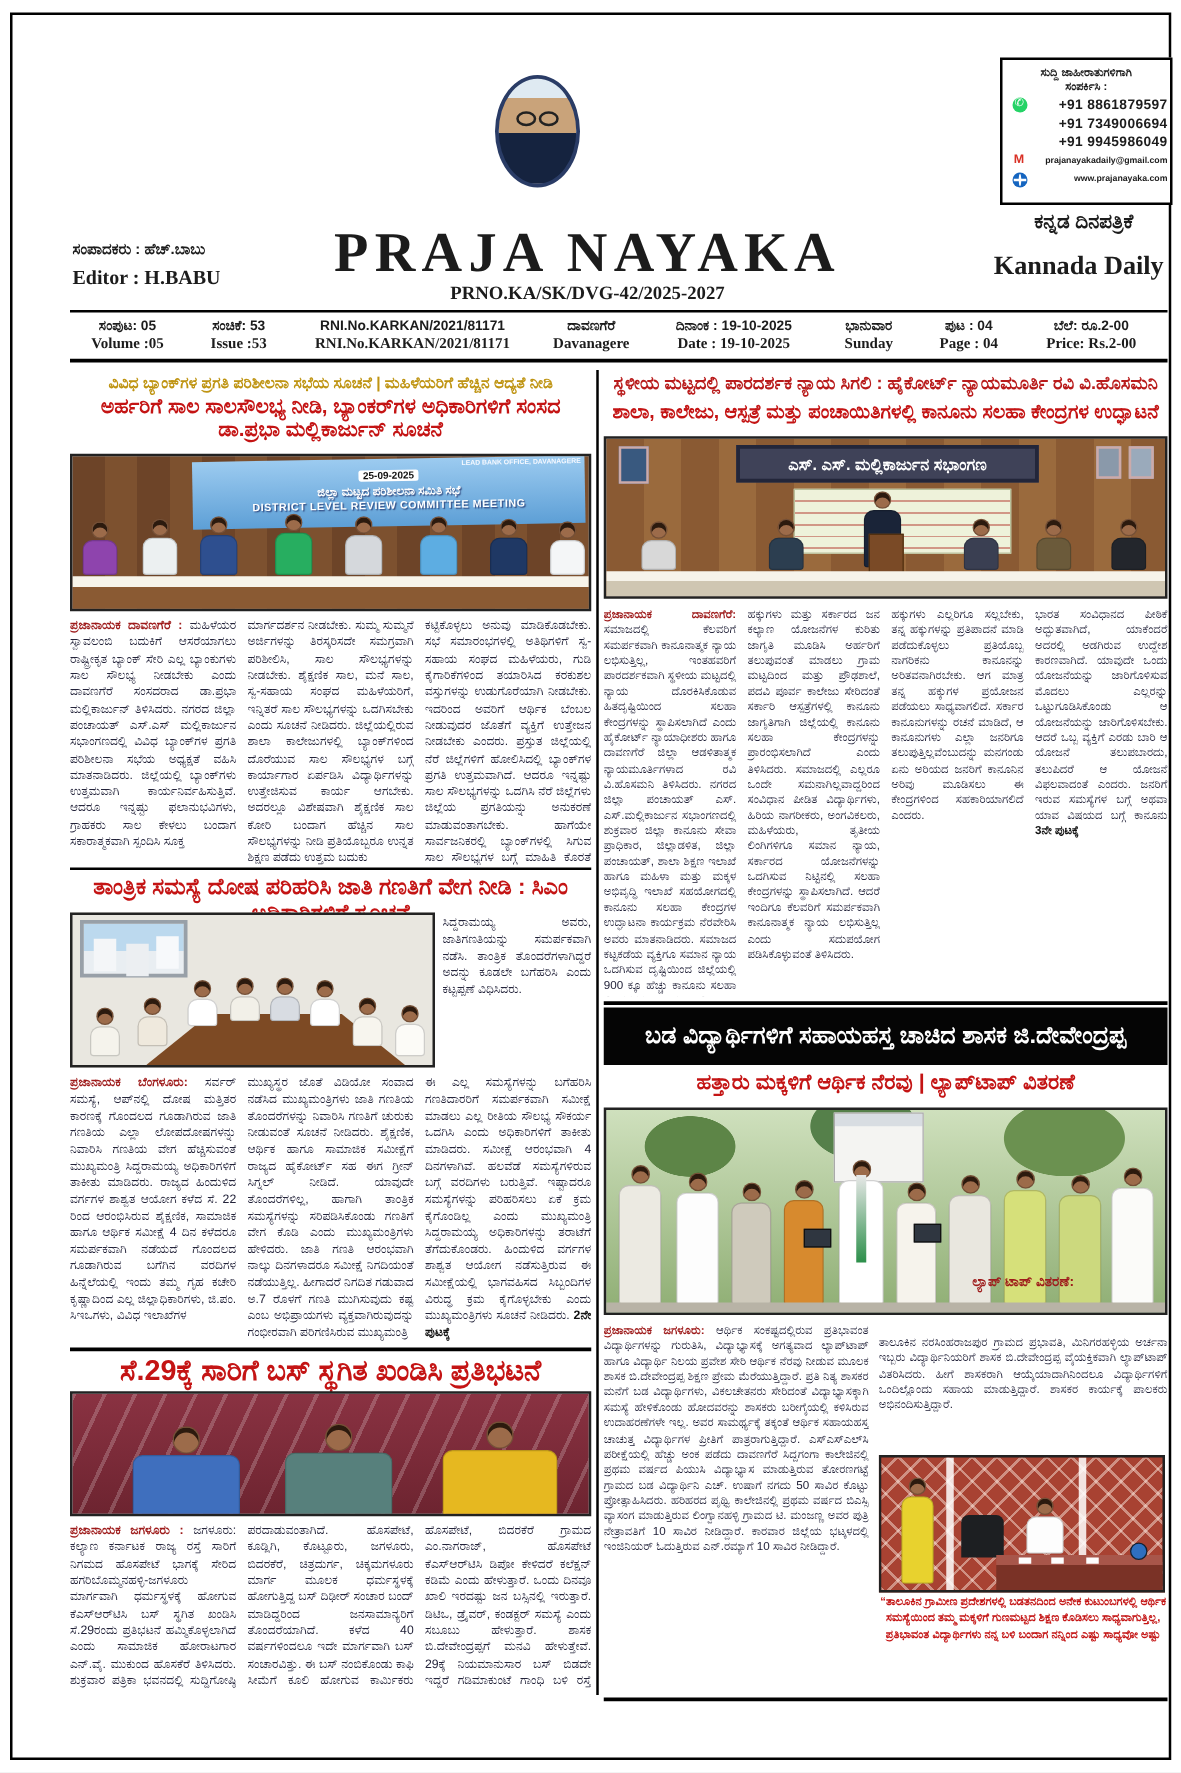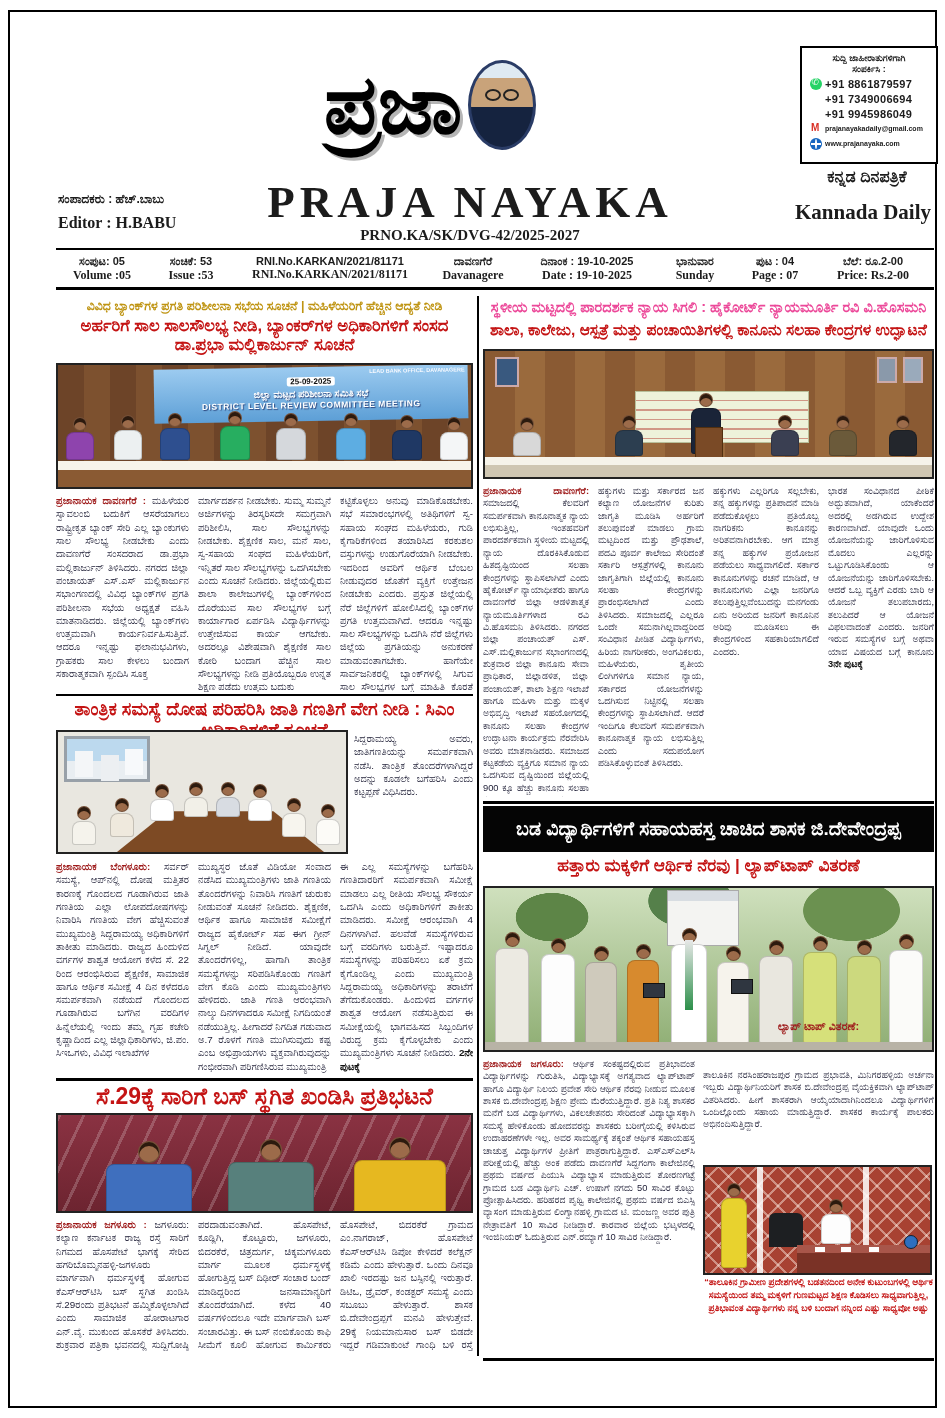--- a/index.html
+++ b/index.html
@@ -13,21 +13,21 @@
   .logo-kn{font-size:82px;font-weight:900;line-height:1;letter-spacing:-2px;color:#000;
            text-shadow:3px 3px 0 rgba(120,120,120,.55);white-space:nowrap;}
   .portrait{width:62px;height:84px;border-radius:50%;border:3px solid #2a3c66;flex:0 0 auto;
             background:linear-gradient(#dfeaf2 0 18%,#c9a37a 18% 52%,#15233f 52% 100%);position:relative;overflow:hidden;}
   .portrait::before{content:"";position:absolute;left:14px;top:26px;width:12px;height:8px;border:2px solid #222;border-radius:50%;}
   .portrait::after{content:"";position:absolute;left:32px;top:26px;width:12px;height:8px;border:2px solid #222;border-radius:50%;}
   .contact-box{left:800px;top:46px;width:138px;height:118px;border:2px solid #000;background:#fff;
                padding:5px 2px;box-sizing:border-box;text-align:center;}
   .cb-l1{font-size:9px;font-weight:700;}
   .cb-l2{font-size:9px;font-weight:700;margin-bottom:1px;}
-  .cb-row{display:flex;align-items:center;justify-content:flex-start;gap:3px;padding-left:6px;height:15px;}
+  .cb-row{display:flex;align-items:center;justify-content:space-between;gap:3px;padding-left:6px;height:15px;}
   .cb-phone{font-weight:700;font-size:11px;letter-spacing:.3px;}
   .cb-small{font-size:7px;font-weight:700;}
   .ic{width:12px;height:12px;border-radius:50%;flex:0 0 auto;position:relative;display:inline-block;}
   .ic-wa{background:#25d366;}
   .ic-wa::before{content:"✆";position:absolute;left:1.5px;top:-1px;color:#fff;font-size:9px;}
   .ic-gm{background:#fff;border-radius:2px;}
   .ic-gm::before{content:"M";position:absolute;left:1px;top:-1px;color:#d93025;font-weight:900;font-size:10px;}
   .ic-gl{background:#1565c0;}
   .ic-gl::before{content:"";position:absolute;left:1px;top:5px;width:10px;height:2px;background:#fff;}
   .ic-gl::after{content:"";position:absolute;left:5px;top:1px;width:2px;height:10px;background:#fff;border-radius:50%;}
@@ -42,21 +42,21 @@
            display:flex;align-items:center;text-align:center;}
   .cell{flex:0 0 auto;}
   .cell .kn{font-size:11px;font-weight:700;}
   .cell .en{font-size:12px;font-weight:700;font-family:"Liberation Serif","DejaVu Serif",serif;}
   
   .vrule{left:477px;top:296px;width:2px;height:1060px;background:#000;}
   .hrule{background:#000;height:2px;}
   
   .kicker{color:#bf9412;font-weight:700;font-size:12.5px;text-align:center;}
   .head-red{color:#c41414;font-weight:900;text-align:center;line-height:1.15;}
-  .head-black{color:#ec4899;font-weight:900;text-align:center;line-height:1.1;}
+  .head-black{color:#b91c1c;font-weight:900;text-align:center;line-height:1.1;}
   .banner-black{background:#050505;color:#fff;font-weight:900;text-align:center;}
   
   .bodyrow{display:flex;gap:9px;}
   .bcol{overflow:hidden;text-align:justify;font-size:9.8px;line-height:1.36;color:#23233a;}
   .bcol-sm{font-size:9.3px;line-height:1.33;}
   .dateline{color:#9e1b1b;font-weight:700;}
   .cont{font-weight:900;color:#111;}
   
   .photo{position:absolute;border:2px solid #222;overflow:hidden;background:#bbb;box-sizing:border-box;}
   .p{position:absolute;}
@@ -93,21 +93,20 @@
   .capred{color:#9e1b1b;font-weight:900;font-size:11px;text-align:center;}
 </style>
 </head>
 <body>
 
 <div class="page">
   <div class="frame"></div>
 
   <header>
     <div class="abs logo-row">
-      <span class="logo-kn">ಪ್ರಜಾ</span>
       <span class="portrait"></span>
     </div>
 
     <div class="abs contact-box">
       <div class="cb-l1">ಸುದ್ದಿ ಜಾಹೀರಾತುಗಳಿಗಾಗಿ</div>
       <div class="cb-l2">ಸಂಪರ್ಕಿಸಿ :</div>
       <div class="cb-row">
         <span class="ic ic-wa"></span>
         <span class="cb-phone">+91 8861879597</span>
       </div>
@@ -157,21 +156,21 @@
     <div class="cell" style="width:134px">
       <div class="kn">ದಿನಾಂಕ : 19-10-2025</div>
       <div class="en">Date : 19-10-2025</div>
     </div>
     <div class="cell" style="width:82px">
       <div class="kn">ಭಾನುವಾರ</div>
       <div class="en">Sunday</div>
     </div>
     <div class="cell" style="width:78px">
       <div class="kn">ಪುಟ : 04</div>
-      <div class="en">Page : 07</div>
+      <div class="en">Page : 04</div>
     </div>
     <div class="cell" style="width:118px">
       <div class="kn">ಬೆಲೆ: ರೂ.2-00</div>
       <div class="en">Price: Rs.2-00</div>
     </div>
   </div>
 
   <div class="abs vrule"></div>
 
   <section>
@@ -258,20 +257,21 @@
       <div class="bcol" style="width:133px;height:134px;">ಪರದಾಡುವಂತಾಗಿದೆ. ಹೊಸಪೇಟೆ, ಕೂಡ್ಲಿಗಿ, ಕೊಟ್ಟೂರು, ಜಗಳೂರು, ಬಿದರಕೆರೆ, ಚಿತ್ರದುರ್ಗ, ಚಿಕ್ಕಮಗಳೂರು ಮಾರ್ಗ ಮೂಲಕ ಧರ್ಮಸ್ಥಳಕ್ಕೆ ಹೋಗುತ್ತಿದ್ದ ಬಸ್ ದಿಢೀರ್ ಸಂಚಾರ ಬಂದ್ ಮಾಡಿದ್ದರಿಂದ ಜನಸಾಮಾನ್ಯರಿಗೆ ತೊಂದರೆಯಾಗಿದೆ. ಕಳೆದ 40 ವರ್ಷಗಳಿಂದಲೂ ಇದೇ ಮಾರ್ಗವಾಗಿ ಬಸ್ ಸಂಚಾರವಿತ್ತು. ಈ ಬಸ್ ನಂಬಿಕೊಂಡು ಕಾಫಿ ಸೀಮೆಗೆ ಕೂಲಿ ಹೋಗುವ ಕಾರ್ಮಿಕರು ಮತ್ತು ಧರ್ಮಸ್ಥಳ ಮಂಜುನಾಥ ಸ್ವಾಮಿ ದರ್ಶನಕ್ಕೆ ಹೋಗುವ ಭಕ್ತರು ಸಾಕಷ್ಟು ಸಮಸ್ಯೆ ಅನುಭವಿಸುತ್ತಿದ್ದಾರೆ ಎಂದು ಬೇಸರ ವ್ಯಕ್ತಪಡಿಸಿದರು.</div>
       <div class="bcol" style="width:133px;height:134px;">ಹೊಸಪೇಟೆ, ಬಿದರಕೆರೆ ಗ್ರಾಮದ ಎಂ.ನಾಗರಾಜ್, ಹೊಸಪೇಟೆ ಕೆಎಸ್ಆರ್‌ಟಿಸಿ ಡಿಪೋ ಕೇಳಿದರೆ ಕಲೆಕ್ಷನ್ ಕಡಿಮೆ ಎಂದು ಹೇಳುತ್ತಾರೆ. ಒಂದು ದಿನವೂ ಖಾಲಿ ಇರದಷ್ಟು ಜನ ಬಸ್ಸಿನಲ್ಲಿ ಇರುತ್ತಾರೆ. ಡಿಟಿಒ, ಡ್ರೈವರ್, ಕಂಡಕ್ಟರ್ ಸಮಸ್ಯೆ ಎಂದು ಸಬೂಬು ಹೇಳುತ್ತಾರೆ. ಶಾಸಕ ಬಿ.ದೇವೇಂದ್ರಪ್ಪಗೆ ಮನವಿ ಹೇಳುತ್ತೇವೆ. 29ಕ್ಕೆ ನಿಯಮಾನುಸಾರ ಬಸ್ ಬಿಡದೇ ಇದ್ದರೆ ಗಡಿಮಾಕುಂಟೆ ಗಾಂಧಿ ಬಳಿ ರಸ್ತೆ ತಡೆದು ಪ್ರತಿಭಟನೆ ನಡೆಸಲಾಗುವುದು ಎಂದು ಎಚ್ಚರಿಕೆ ನೀಡಿದರು. ವಿ.ನಾಗರಾಜ್ ಸೇರಿದಂತೆ ಸಾರ್ವಜನಿಕರು ಇದ್ದರು.</div>
     </div>
   </section>
 
   <section>
     <div class="abs head-black" style="left:483px;top:300px;width:451px;font-size:14.5px;">ಸ್ಥಳೀಯ ಮಟ್ಟದಲ್ಲಿ ಪಾರದರ್ಶಕ ನ್ಯಾಯ ಸಿಗಲಿ : ಹೈಕೋರ್ಟ್ ನ್ಯಾಯಮೂರ್ತಿ ರವಿ ವಿ.ಹೊಸಮನಿ</div>
     <div class="abs head-red" style="left:483px;top:321px;width:451px;font-size:15.5px;">ಶಾಲಾ, ಕಾಲೇಜು, ಆಸ್ಪತ್ರೆ ಮತ್ತು ಪಂಚಾಯಿತಿಗಳಲ್ಲಿ ಕಾನೂನು ಸಲಹಾ ಕೇಂದ್ರಗಳ ಉದ್ಘಾಟನೆ</div>
 
     <div class="photo" style="left:483px;top:349px;width:451px;height:130px;background:repeating-linear-gradient(90deg,#8a5a33 0 30px,#9a6a3d 30px 60px);">
+      <div class="signD">ಎಸ್. ಎಸ್. ಮಲ್ಲಿಕಾರ್ಜುನ ಸಭಾಂಗಣ</div>
       <span class="frameD" style="left:10px;top:6px;background:#39597f;"></span>
       <span class="frameD" style="left:392px;top:6px;width:20px;height:26px;background:#8a99aa;"></span>
       <span class="frameD" style="left:418px;top:6px;width:20px;height:26px;background:#9aaabb;"></span>
       <div class="greenD"></div>
       <span class="p" style="left:28px;bottom:20px;width:28px;height:40px;--c:#d8d8d8"></span>
       <span class="p" style="left:130px;bottom:20px;width:28px;height:42px;--c:#2c3e50"></span>
       <span class="p" style="left:206px;bottom:22px;width:30px;height:62px;--c:#1a2438"></span>
       <div class="podium"></div>
       <span class="p" style="left:286px;bottom:20px;width:28px;height:42px;--c:#3a3f52"></span>
       <span class="p" style="left:344px;bottom:20px;width:28px;height:42px;--c:#6b5a3a"></span>

